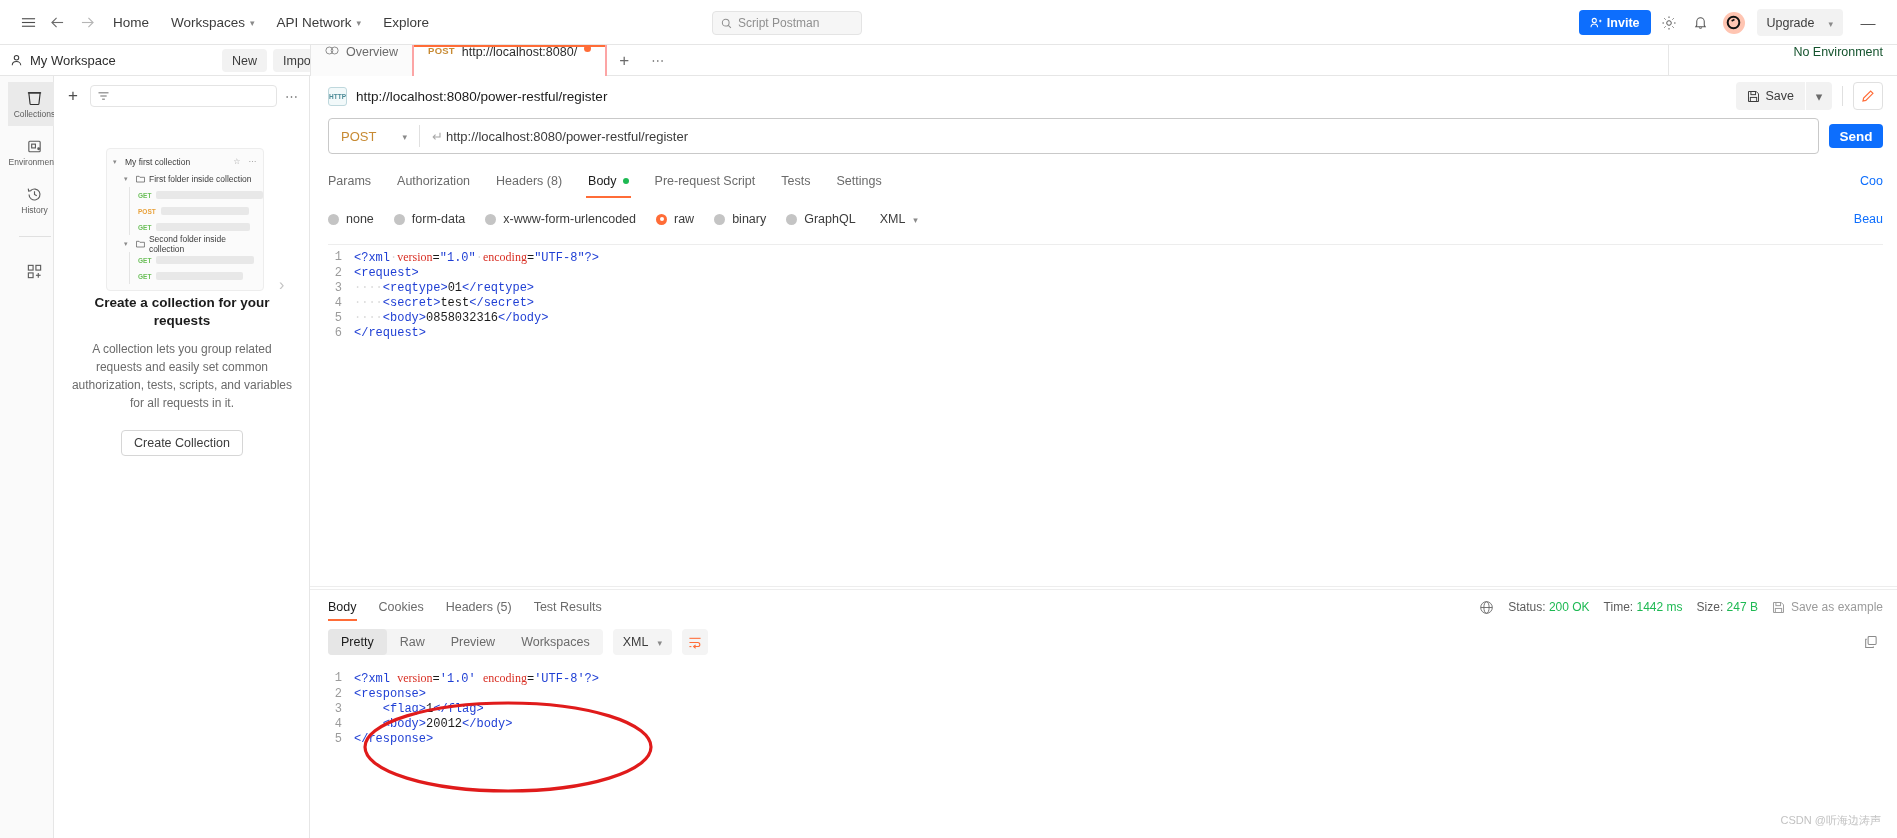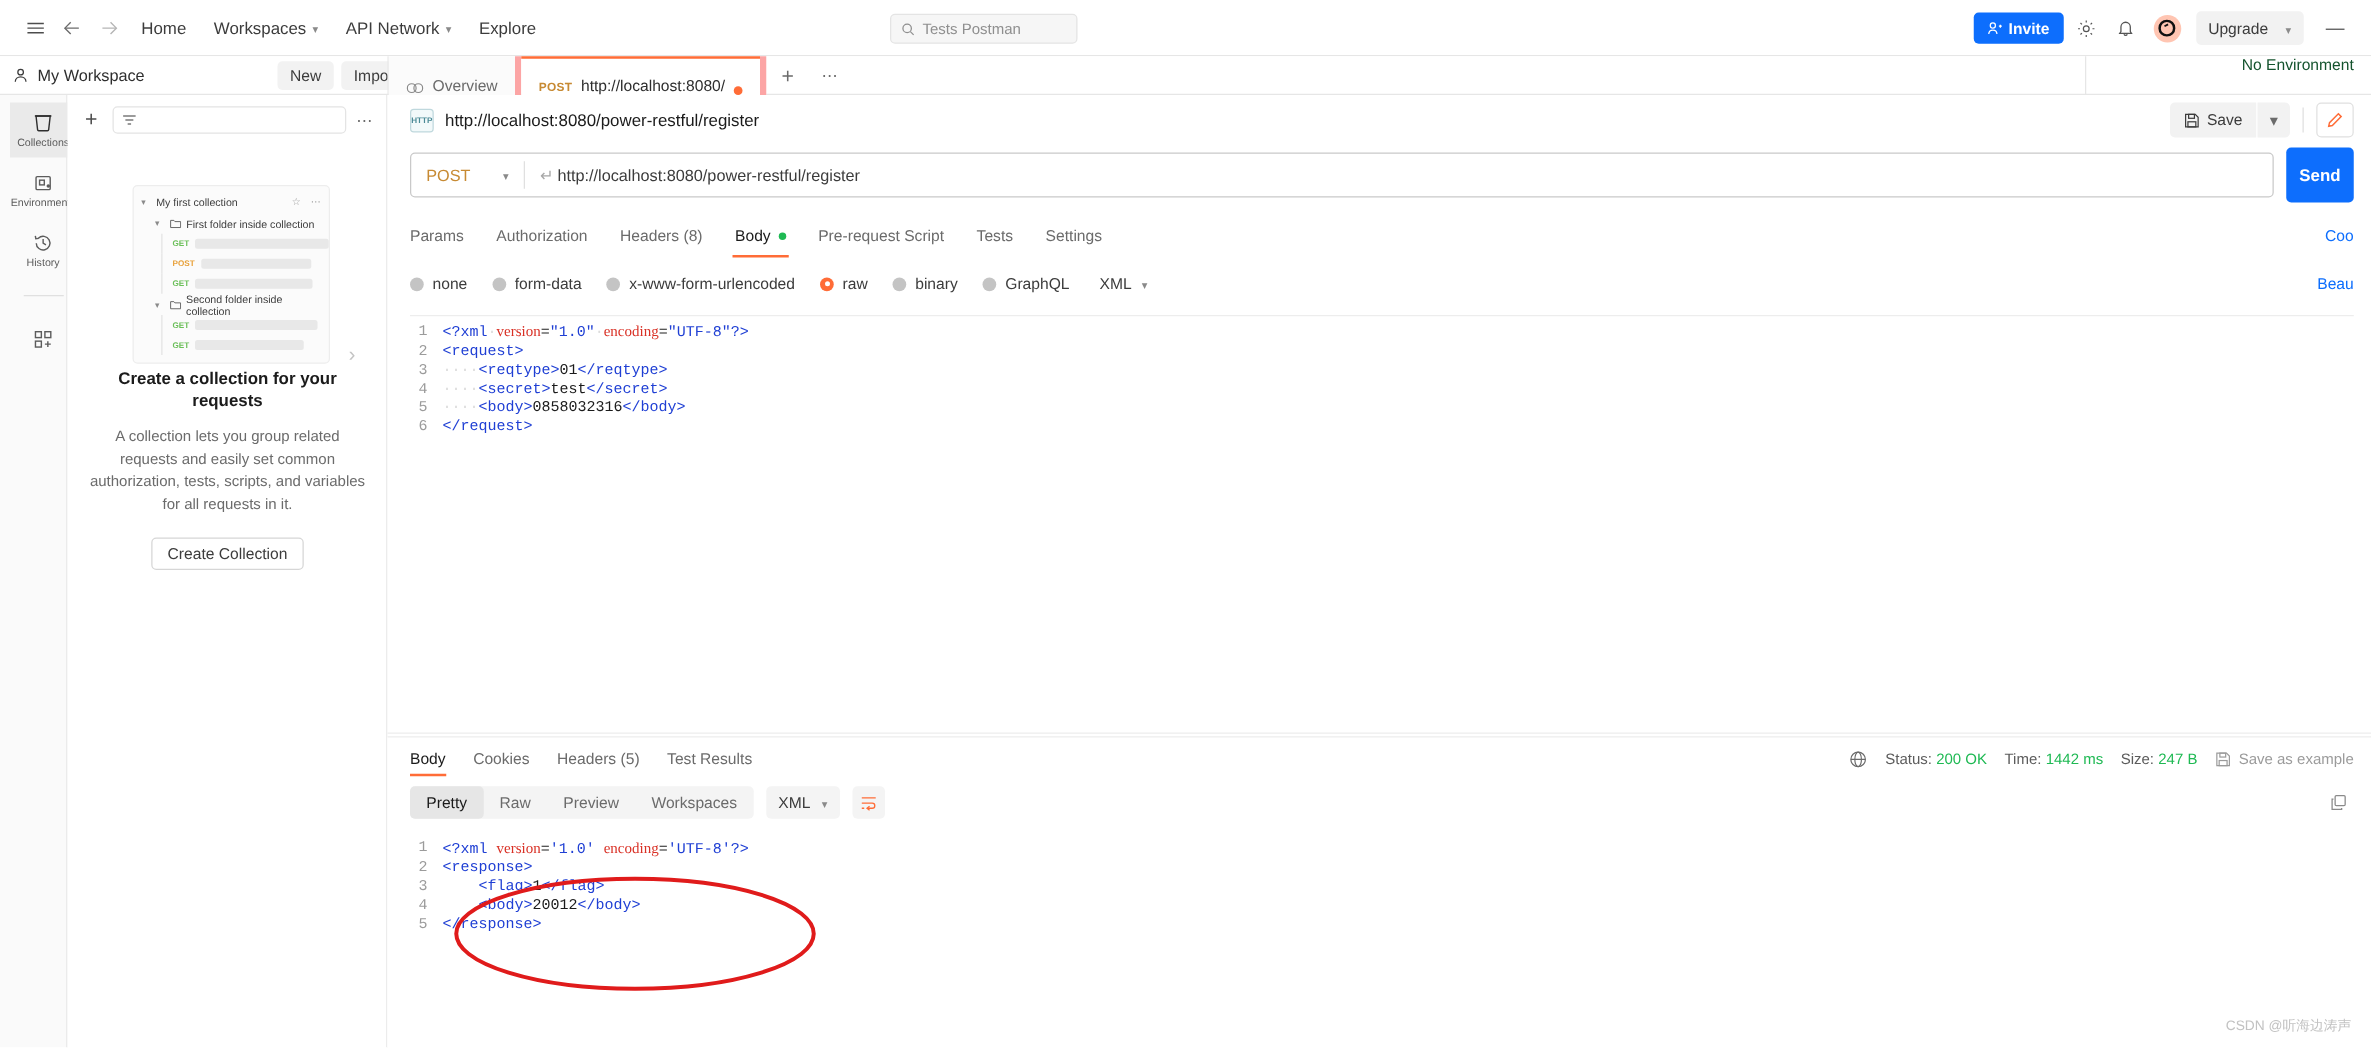--- a/index.html
+++ b/index.html
@@ -59,22 +59,22 @@
     background: #fff; border-bottom: 1px solid #e6e6e6; display: flex; align-items: center;
   }
   .ws-name { display: flex; align-items: center; gap: 7px; padding-left: 10px; font-size: 13px; color: #2e2e2e; cursor: pointer; }
   .ws-btns { position: absolute; left: 222px; top: 4px; display: flex; gap: 6px; }
   .ws-btn { height: 23px; background:#f2f2f2; border-radius:4px; padding:0 10px; display:flex; align-items:center; font-size:12.5px; color:#3c3c3c; cursor:pointer; }
   .wsbar-div { position:absolute; left:310px; top:0; width:1px; height:31px; background:#e6e6e6; }
 
   
   .tabstrip { position:absolute; left:311px; top:45px; height:31px; display:flex; align-items:stretch; }
   .tab {
-    display:flex; align-items:flex-end; gap:7px; padding:0 14px; font-size:12.5px; color:#6b6b6b;
-    border-right:5px solid #fca5a5; cursor:pointer; background:#fbfbfb; position:relative;
+    display:flex; align-items:flex-start; gap:7px; padding:0 14px; font-size:12.5px; color:#6b6b6b;
+    border-right:2px solid #fca5a5; cursor:pointer; background:#fbfbfb; position:relative;
   }
   .tab.active { background:#fff; color:#2e2e2e; }
   .tab.active:before { content:""; position:absolute; left:0; right:0; top:0; height:2px; background:#ff6c37; }
   .tab .method { font-size:9.5px; font-weight:bold; color:#c78a33; letter-spacing:0.2px; }
   .tab .dot-unsaved { width:7px; height:7px; border-radius:50%; background:#ff6c37; }
   .tab-plus { width:34px; display:flex; align-items:center; justify-content:center; font-size:17px; color:#6b6b6b; cursor:pointer; }
   .tab-more { width:34px; display:flex; align-items:center; justify-content:center; font-size:13px; color:#6b6b6b; cursor:pointer; letter-spacing:1px;}
   .env-div { position:absolute; right:228px; top:45px; width:1px; height:31px; background:#e6e6e6;}
   .no-env { position:absolute; right:14px; top:45px; height:31px; display:flex; font-size:12.5px; color:#14532d; cursor:pointer; }
 
@@ -152,21 +152,21 @@
   
   .url-row { display:flex; align-items:center; padding:0 14px 0 18px; gap:10px; margin-top:2px; }
   .url-box {
     flex:1; height:36px; border:1px solid #c9c9c9; border-radius:4px; display:flex; align-items:center; background:#fff;
   }
   .method-sel { width:90px; height:100%; display:flex; align-items:center; justify-content:space-between; padding:0 12px; color:#c78a33; font-size:13px; cursor:pointer; }
   .method-div { width:1px; height:22px; background:#e0e0e0; }
   .url-text { flex:1; padding-left:12px; font-size:13px; color:#3c3c3c; white-space:nowrap; overflow:hidden; }
   .url-text .wrapglyph { color:#a8a8a8; margin-right:3px; }
   .send-btn {
-    width:54px; height:44px; background:#0d6efd; color:#fff; border:none; border-radius:4px;
+    width:54px; height:24px; background:#0d6efd; color:#fff; border:none; border-radius:4px;
     font-size:13.5px; font-weight:bold; cursor:pointer; font-family:"Liberation Sans", sans-serif;
   }
 
   
   .req-tabs { display:flex; align-items:center; gap:0; padding-left:18px; margin-top:14px; height:26px; position:relative; }
   .rt {
     font-size:12.5px; color:#6b6b6b; padding:0 13px; height:26px; display:flex; align-items:center; gap:6px;
     cursor:pointer; position:relative;
   }
   .rt:first-child { padding-left:0; }
@@ -272,21 +272,21 @@
     </div>
 
     <div class="search-wrap">
       <div class="searchbox">
         <svg width="11" height="11" viewBox="0 0 14 14">
             <g stroke="#8f8f8f" stroke-width="1.3" fill="none">
               <circle cx="6" cy="6" r="4.3"></circle>
               <line x1="9.3" y1="9.3" x2="12.6" y2="12.6"></line>
             </g>
           </svg>
-        <span>Tests Postman</span>
+        <span>Script Postman</span>
       </div>
     </div>
 
     <div class="tb-right">
       <button class="invite-btn">
         <svg width="12" height="12" viewBox="0 0 14 14">
             <g stroke="#fff" stroke-width="1.2" fill="none">
               <circle cx="5" cy="4" r="2.4"></circle>
               <path d="M1.2 12c0-2.3 1.7-3.8 3.8-3.8s3.8 1.5 3.8 3.8"></path>
               <line x1="10.6" y1="4.6" x2="13.4" y2="4.6"></line>

